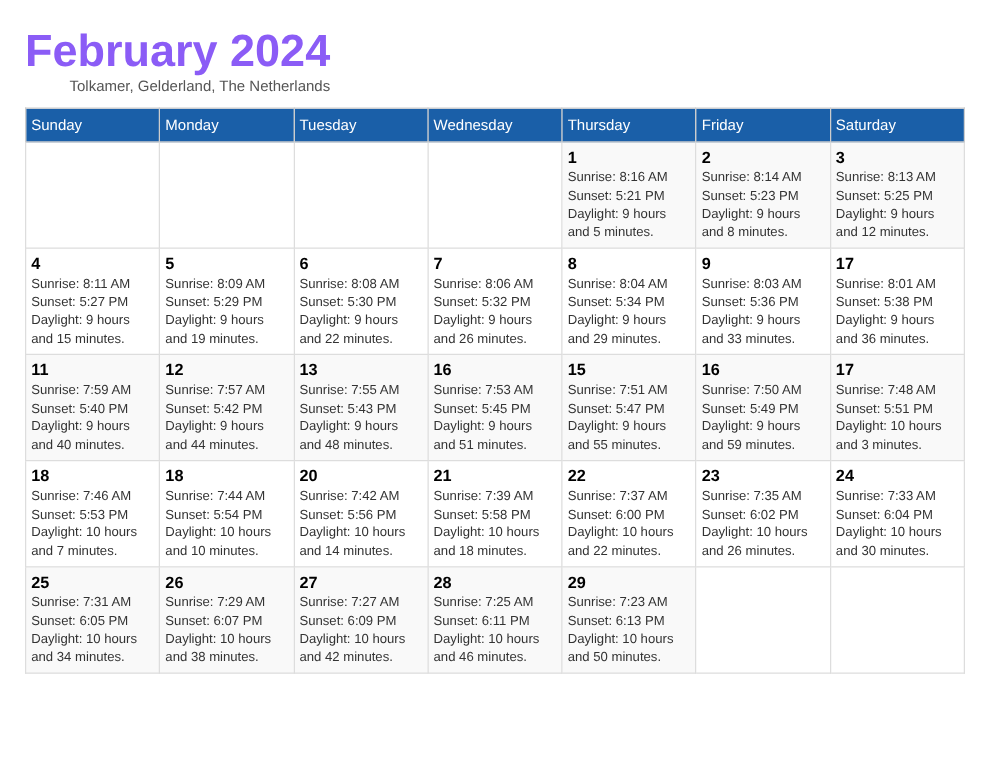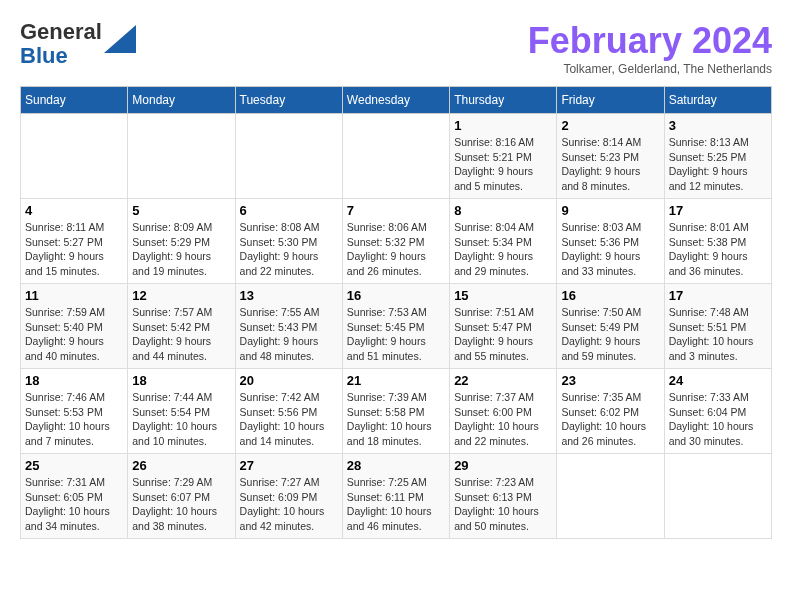--- a/index.html
+++ b/index.html
@@ -81,31 +81,20 @@
       line-height: 1.4;
     }
     .empty-cell {
       background: #fff !important;
     }
   </style>
 </head>
 <body>
 
 <div class="header-area">
-  <div class="logo">
-    <div style="display:flex; align-items:center;">
-      <span class="logo-text">
-        <span style="color:#333;">General</span><br>
-        <span class="blue">Blue</span>
-      </span>
-      <svg width="32" height="28" viewBox="0 0 32 28" style="margin-left:2px; margin-top:-10px;">
-        <polygon points="0,28 32,0 32,28" fill="#1a5fa8"></polygon>
-      </svg>
-    </div>
-  </div>
   <div class="title-area">
     <div class="calendar-title">February 2024</div>
     <div class="subtitle">Tolkamer, Gelderland, The Netherlands</div>
   </div>
 </div>
 
 <table>
   <thead>
     <tr>
     <th>Sunday</th>

